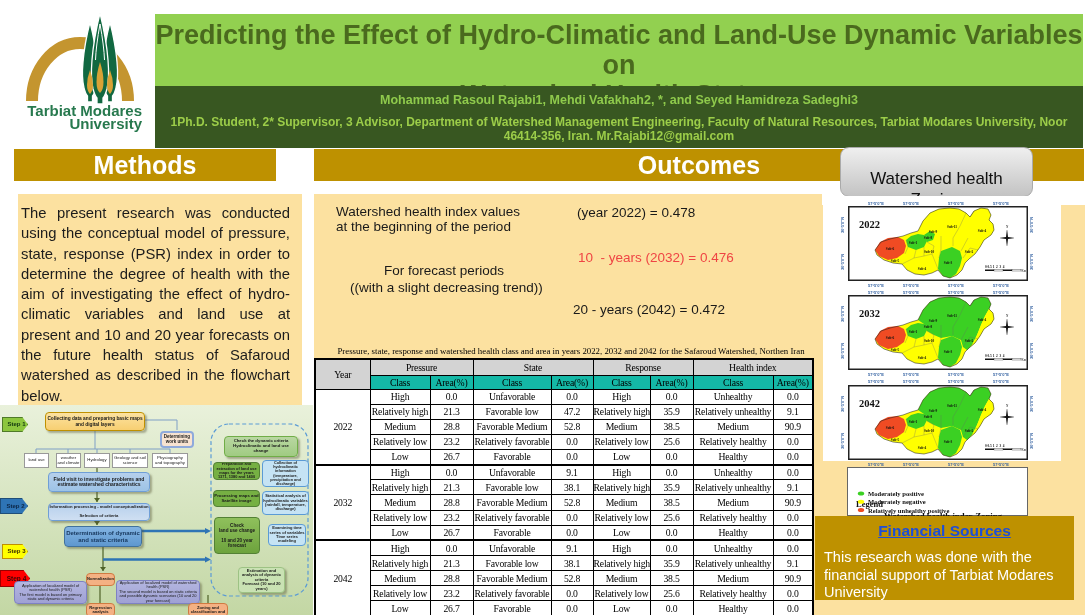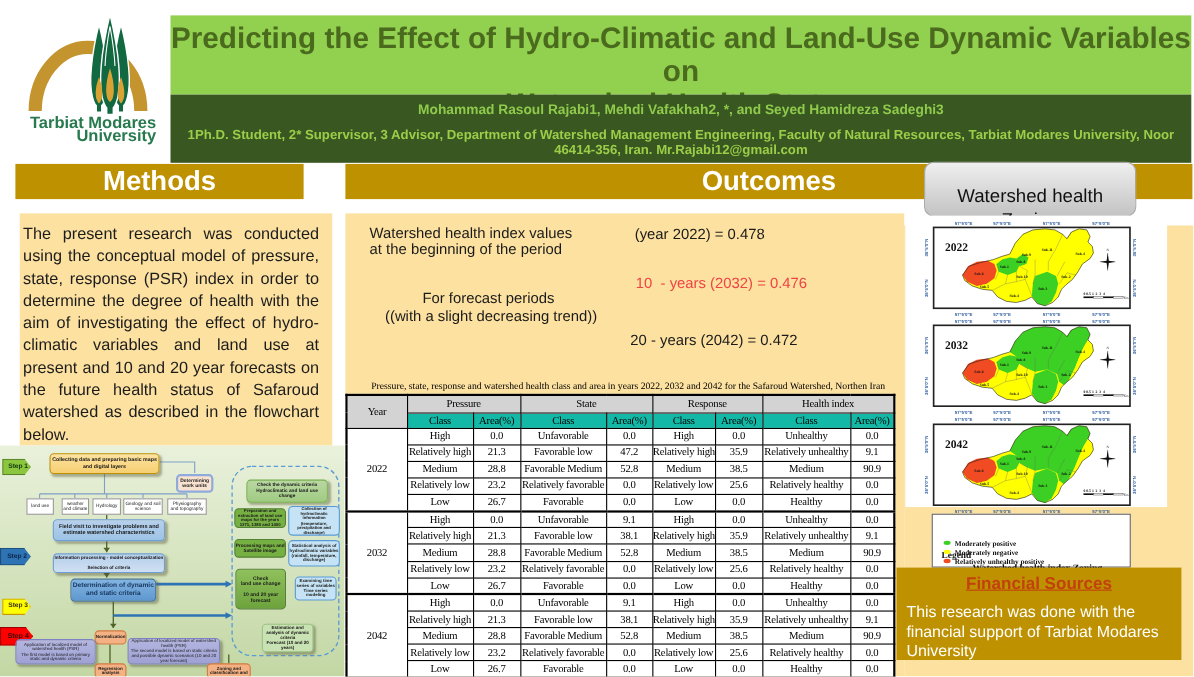--- a/index.html
+++ b/index.html
@@ -447,14 +447,14 @@
 <ellipse cx="5" cy="4.5" rx="3.2" ry="2" fill="#3bd023"></ellipse>
       <text x="12" y="7" font-size="6.6" font-weight="bold" font-family="Liberation Serif,serif" fill="#111">Moderately positive</text>
 <ellipse cx="5" cy="12.7" rx="3.2" ry="2" fill="#ffff00"></ellipse>
       <text x="12" y="15.2" font-size="6.6" font-weight="bold" font-family="Liberation Serif,serif" fill="#111">Moderately negative</text>
 <ellipse cx="5" cy="21" rx="3.2" ry="2" fill="#f04b23"></ellipse>
       <text x="12" y="23.5" font-size="6.6" font-weight="bold" font-family="Liberation Serif,serif" fill="#111">Relatively unhealthy positive</text>
 </svg>
 </div>
 
 <div class="abs" style="left:815px;top:516px;width:259px;height:84px;background:#be9100;"></div>
-<div class="abs" style="left:815px;top:522px;width:259px;text-align:center;font-weight:bold;font-size:15.5px;color:#c2410c;text-decoration:underline;">Financial Sources</div>
+<div class="abs" style="left:815px;top:522px;width:259px;text-align:center;font-weight:bold;font-size:15.5px;color:#1d4ed8;text-decoration:underline;">Financial Sources</div>
 <div class="abs" style="left:824px;top:549px;width:250px;font-size:14.5px;line-height:17.5px;color:#fff;">This research was done with the financial support of Tarbiat Modares University</div>
 
 </body></html>

